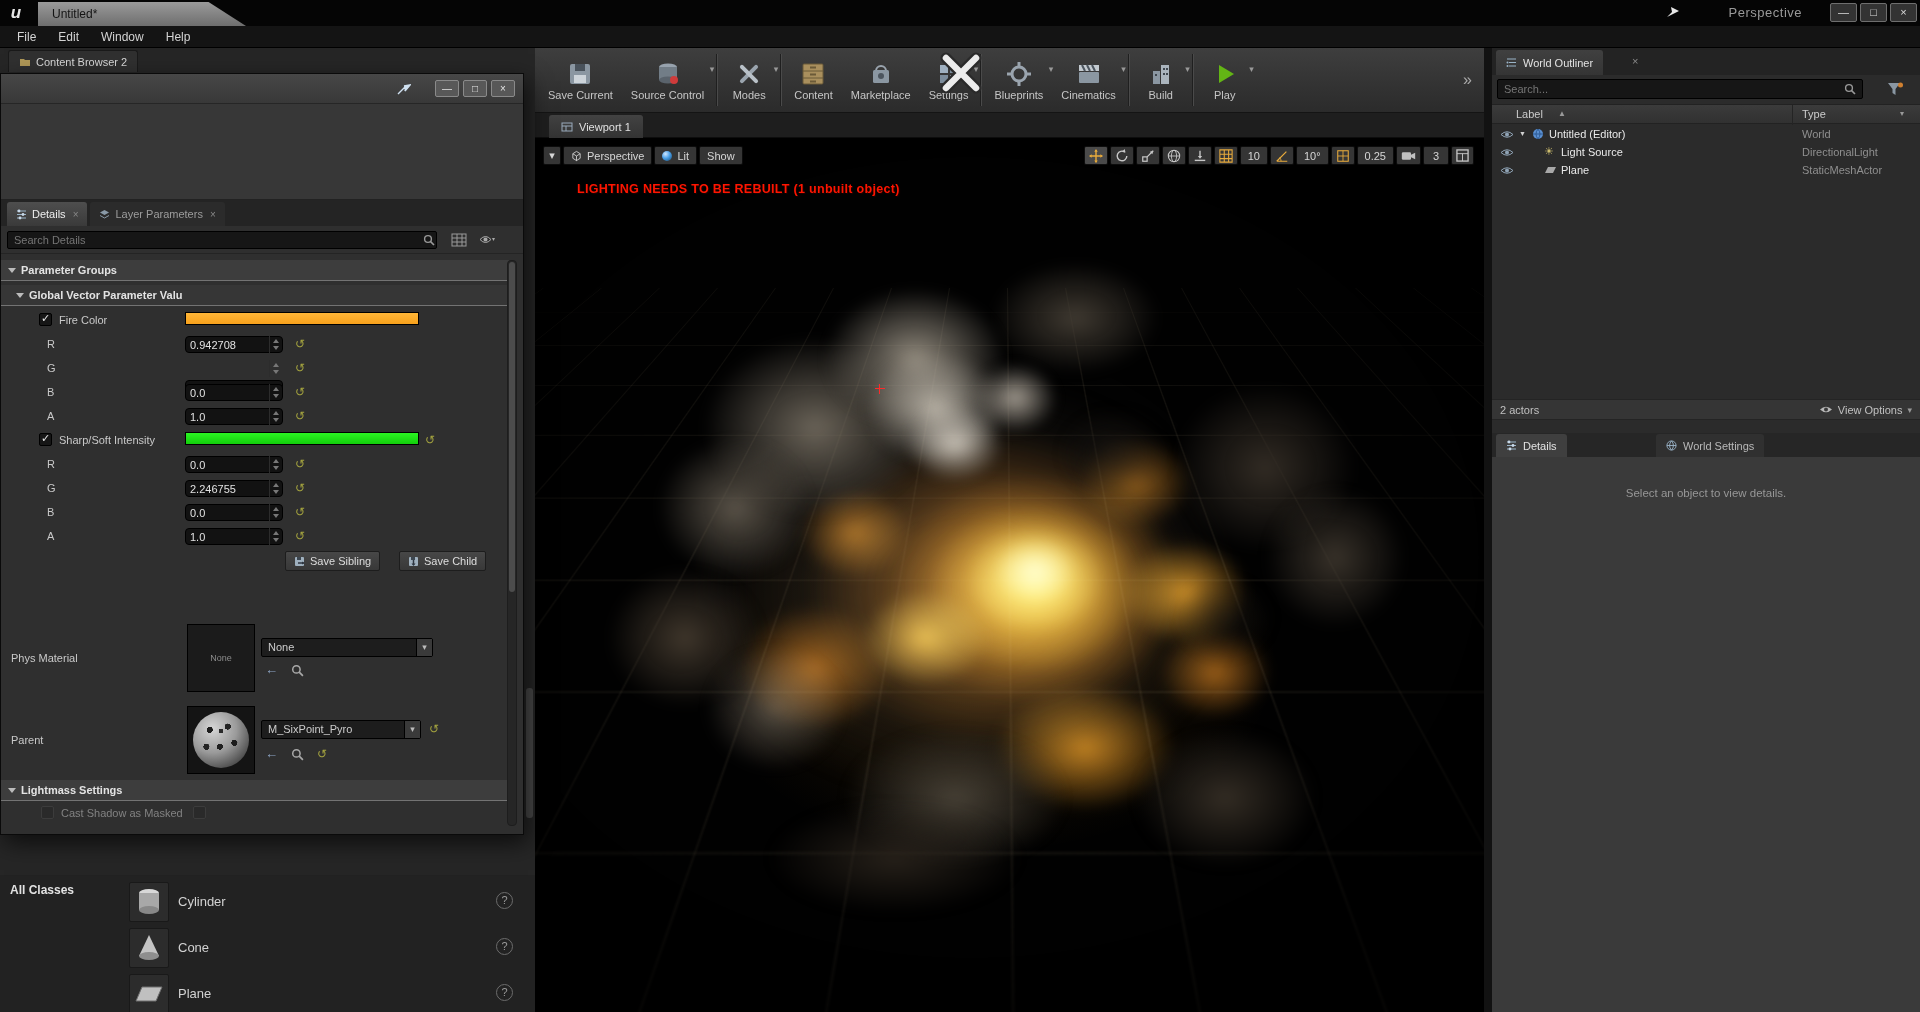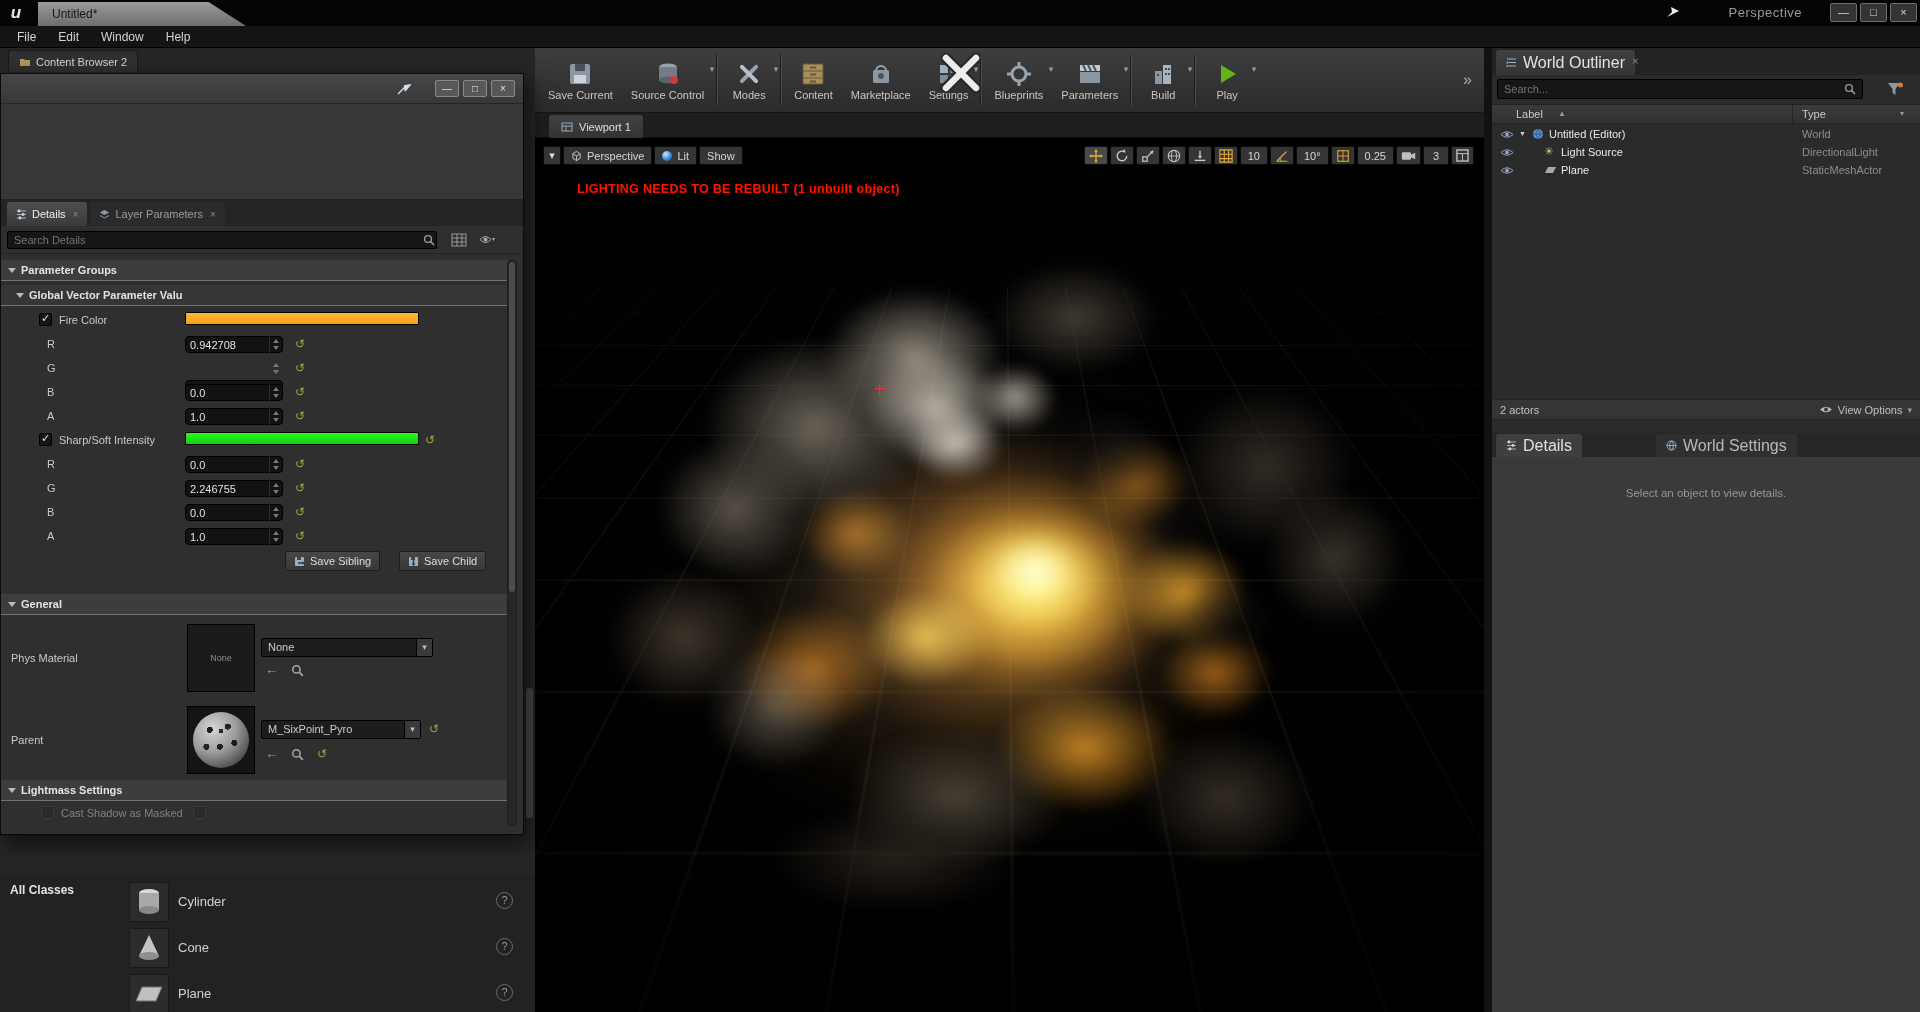--- a/index.html
+++ b/index.html
@@ -103,21 +103,21 @@
   #emitter-cross::before{content:"";position:absolute;left:0;top:4px;width:10px;height:1px;background:#ff2a2a;}
   #emitter-cross::after{content:"";position:absolute;left:4px;top:0;width:1px;height:10px;background:#ff2a2a;}
 
   
   #cursor-x{position:absolute;left:938px;top:50px;z-index:60;}
 
   
   #panel-divider{position:absolute;left:1484px;top:48px;width:8px;height:964px;background:#121212;}
   #right-panel{position:absolute;left:1492px;top:48px;width:428px;height:964px;background:#2b2b2b;}
   .rp-tabrow{position:absolute;left:0;top:0;right:0;height:27px;background:#232323;}
-  .rp-tab{position:absolute;height:25px;top:2px;border-radius:3px 3px 0 0;display:flex;align-items:center;gap:6px;padding:0 10px;font-size:16px;}
+  .rp-tab{position:absolute;height:25px;top:2px;border-radius:3px 3px 0 0;display:flex;align-items:center;gap:6px;padding:0 10px;font-size:11px;}
   #wo-search{position:absolute;left:5px;top:31px;width:366px;height:20px;background:#161616;border:1px solid #000;border-radius:2px;color:#aaa;font-size:11px;padding:0 20px 0 6px;font-family:"Liberation Sans",sans-serif;}
   .wo-hd{position:absolute;left:0;top:56px;right:0;height:20px;background:linear-gradient(#3b3b3b,#313131);border-top:1px solid #222;border-bottom:1px solid #222;color:#ccc;}
   .wo-row{position:absolute;left:0;right:0;height:18px;display:flex;align-items:center;}
   .wo-type{position:absolute;left:310px;color:#8f8f8f;}
   .wo-label{color:#e9e9e9;}
   .wo-footer{position:absolute;left:0;top:351px;right:0;height:21px;background:#353535;border-top:1px solid #242424;border-bottom:1px solid #242424;display:flex;align-items:center;padding:0 8px;color:#c0c0c0;}
   .rd-tabs{position:absolute;left:0;top:385px;right:0;height:24px;background:#262626;}
   #rd-empty{position:absolute;left:0;top:409px;right:0;bottom:0;background:#3a3a3a;}
   #rd-empty-msg{position:absolute;left:0;right:0;top:30px;text-align:center;color:#979797;font-size:11.5px;}
 </style>
@@ -275,21 +275,20 @@
       <div class="ubtn" style="left:398px;top:297px">
         <svg width="11" height="11" viewBox="0 0 11 11">
             <rect x="1" y="1" width="9" height="9" rx="1" fill="#9fb0be"></rect>
             <rect x="3" y="1" width="4" height="3" fill="#3c4650"></rect>
             <path d="M5.5 4v5" stroke="#2e3640" stroke-width="1.5"></path>
             <path d="M3.5 7.5L5.5 10 7.5 7.5z" fill="#2e3640"></path>
           </svg>
         <span>Save Child</span>
       </div>
 
-      <div class="sec-hd" style="top:340px">General</div>
 
       <span class="plabel" style="left:10px;top:398px">Phys Material</span>
       <div class="thumb" style="top:370px">
         <div style="position:absolute;inset:0;display:flex;align-items:center;justify-content:center;color:#8c8c8c;font-size:9px;">None</div>
       </div>
       <div class="dd" style="left:260px;top:384px;width:172px">
         <span>None</span>
         <span class="ddarr">▾</span>
       </div>
       <span class="mini-ic" style="left:264px;top:408px">←</span>
@@ -450,21 +449,21 @@
         </svg>
       <span class="tb-lb">Blueprints</span>
       <span class="tb-caret">▾</span>
     </div>
     <div class="tbtn">
       <svg width="26" height="26" viewBox="0 0 26 26">
           <path d="M3 4l20 0 0 6 -20 0z" fill="#c2c9cf"></path>
           <path d="M6 4l3 6M11 4l3 6M16 4l3 6" stroke="#4c555e" stroke-width="2"></path>
           <rect x="3" y="11" width="20" height="11" rx="1" fill="#8b97a2"></rect>
         </svg>
-      <span class="tb-lb">Parameters</span>
+      <span class="tb-lb">Cinematics</span>
       <span class="tb-caret">▾</span>
     </div>
     <div class="tsep"></div>
     <div class="tbtn">
       <svg width="26" height="26" viewBox="0 0 26 26">
           <rect x="5" y="10" width="7" height="13" fill="#8b97a2"></rect>
           <rect x="13" y="4" width="8" height="19" fill="#aab4bd"></rect>
           <rect x="15" y="7" width="2" height="2" fill="#3e464e"></rect>
           <rect x="18" y="7" width="2" height="2" fill="#3e464e"></rect>
           <rect x="15" y="12" width="2" height="2" fill="#3e464e"></rect>

